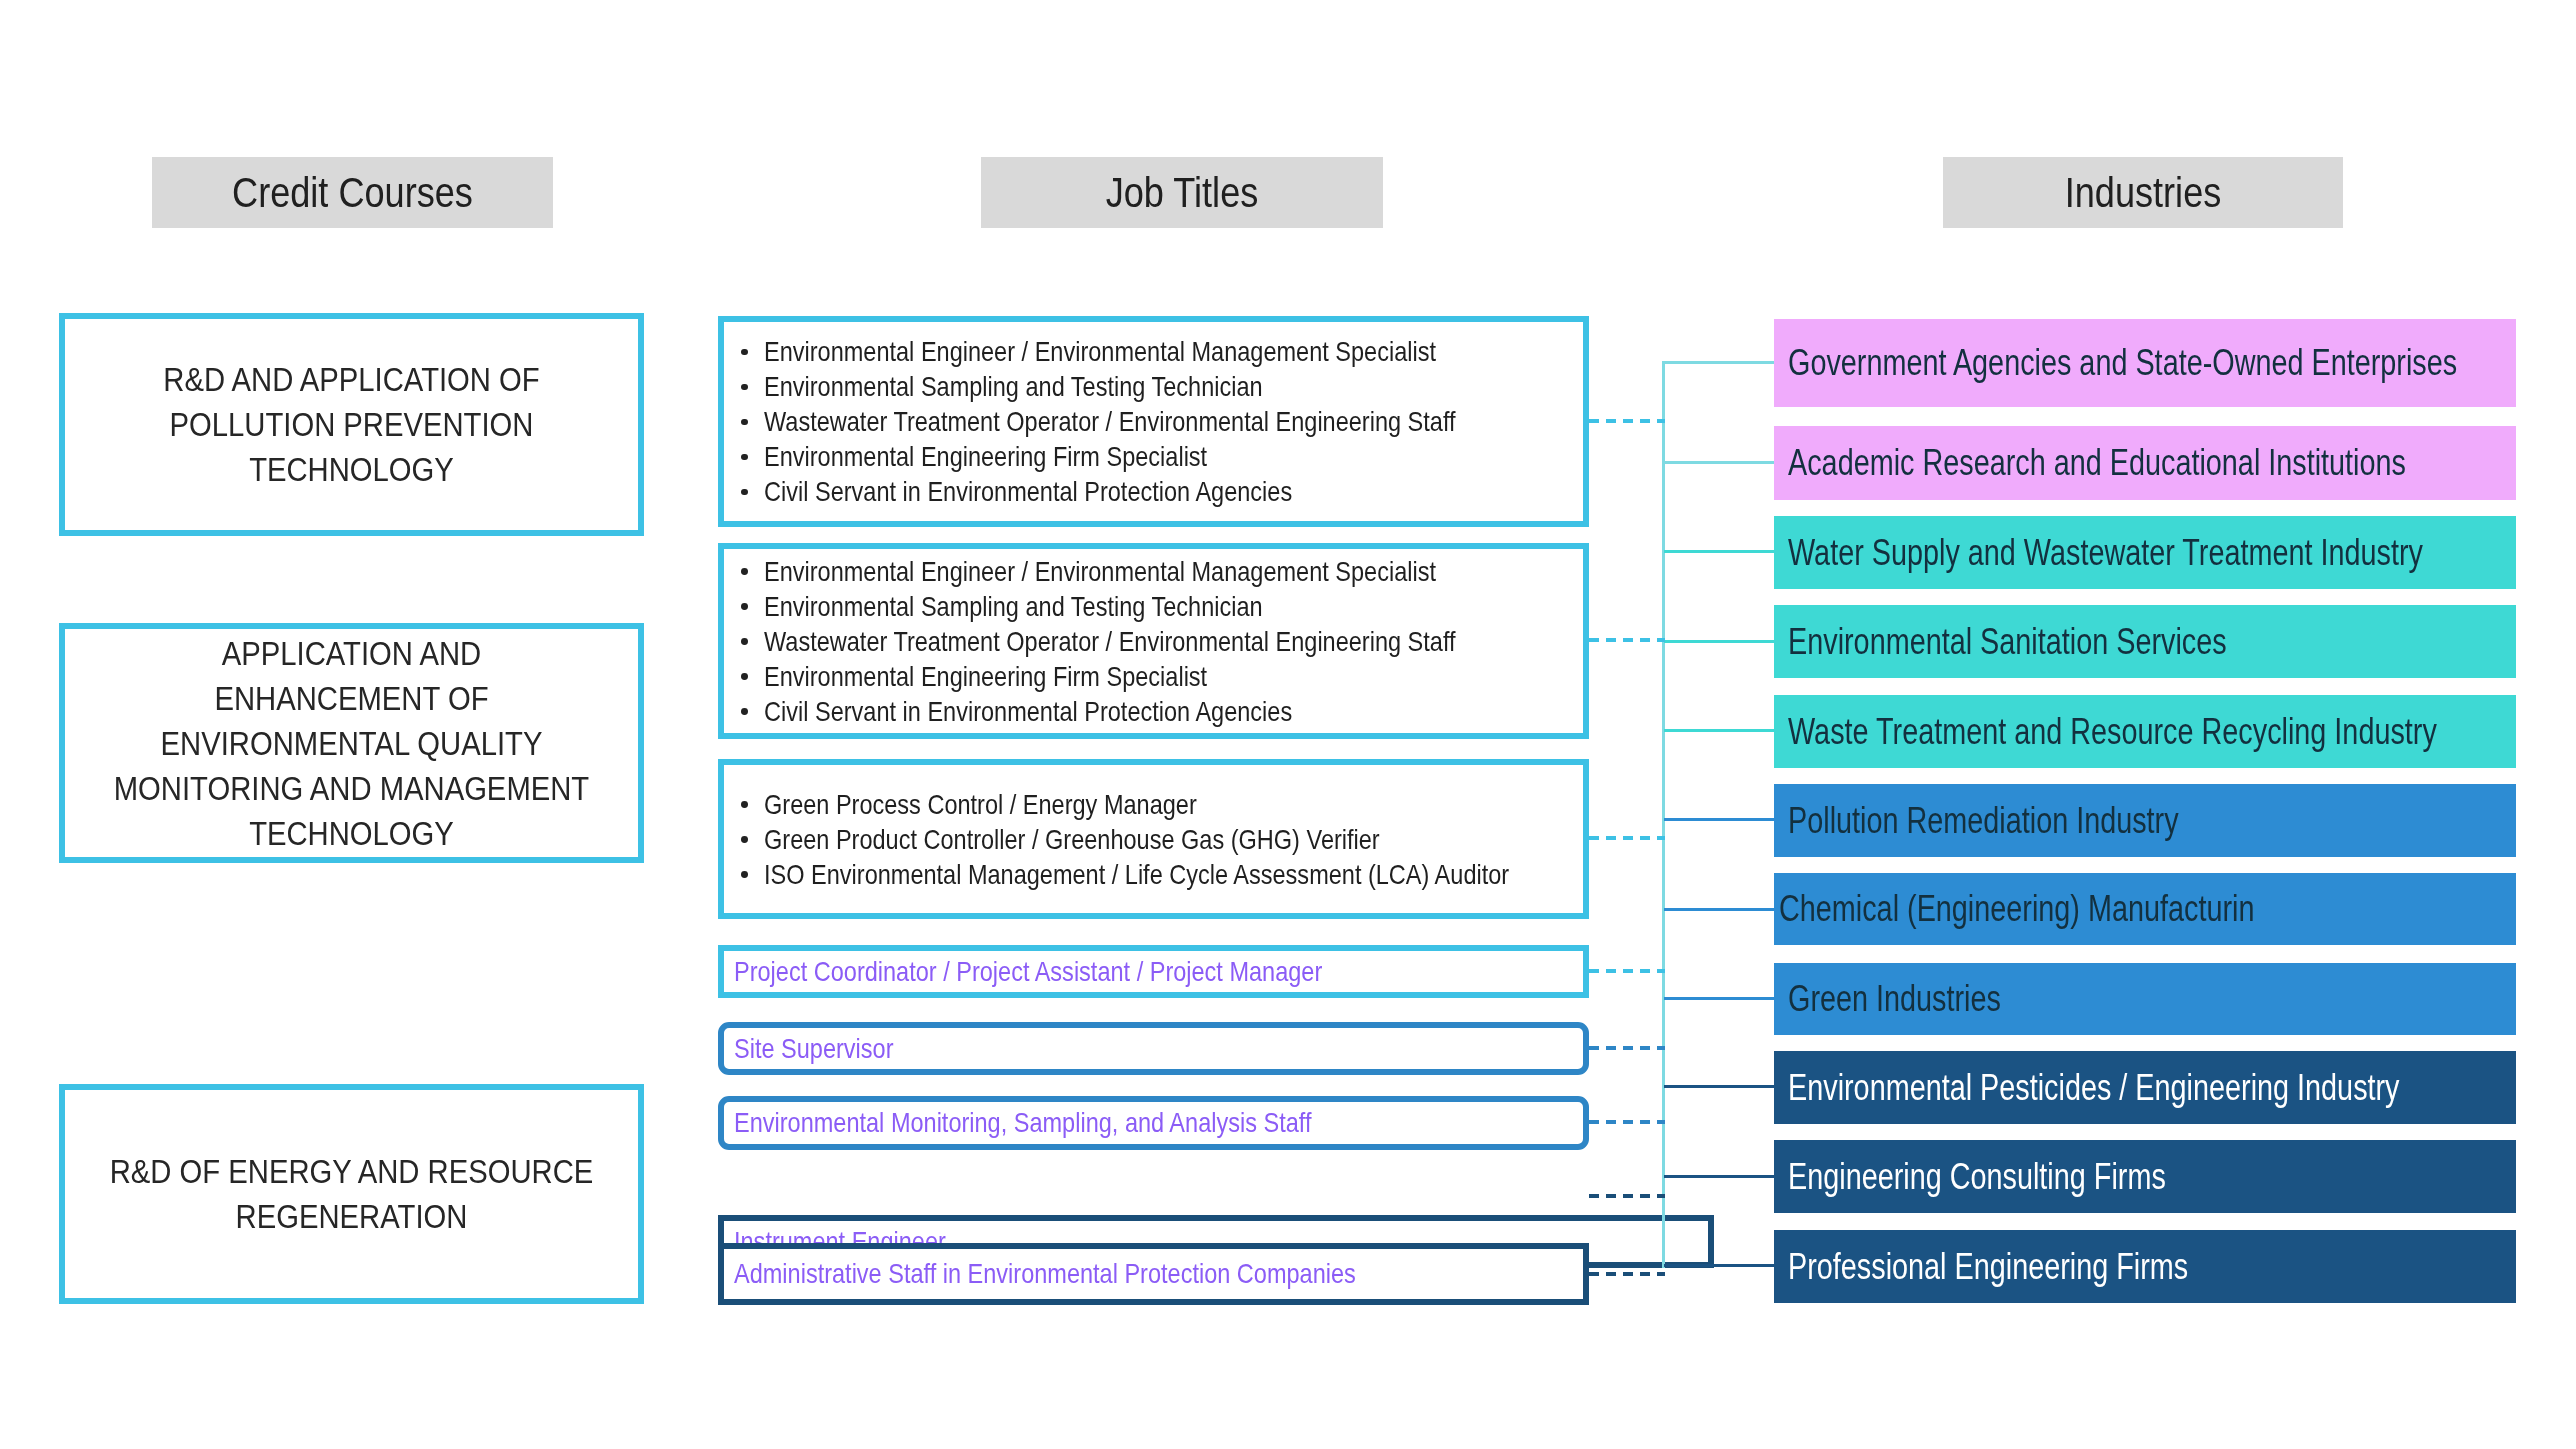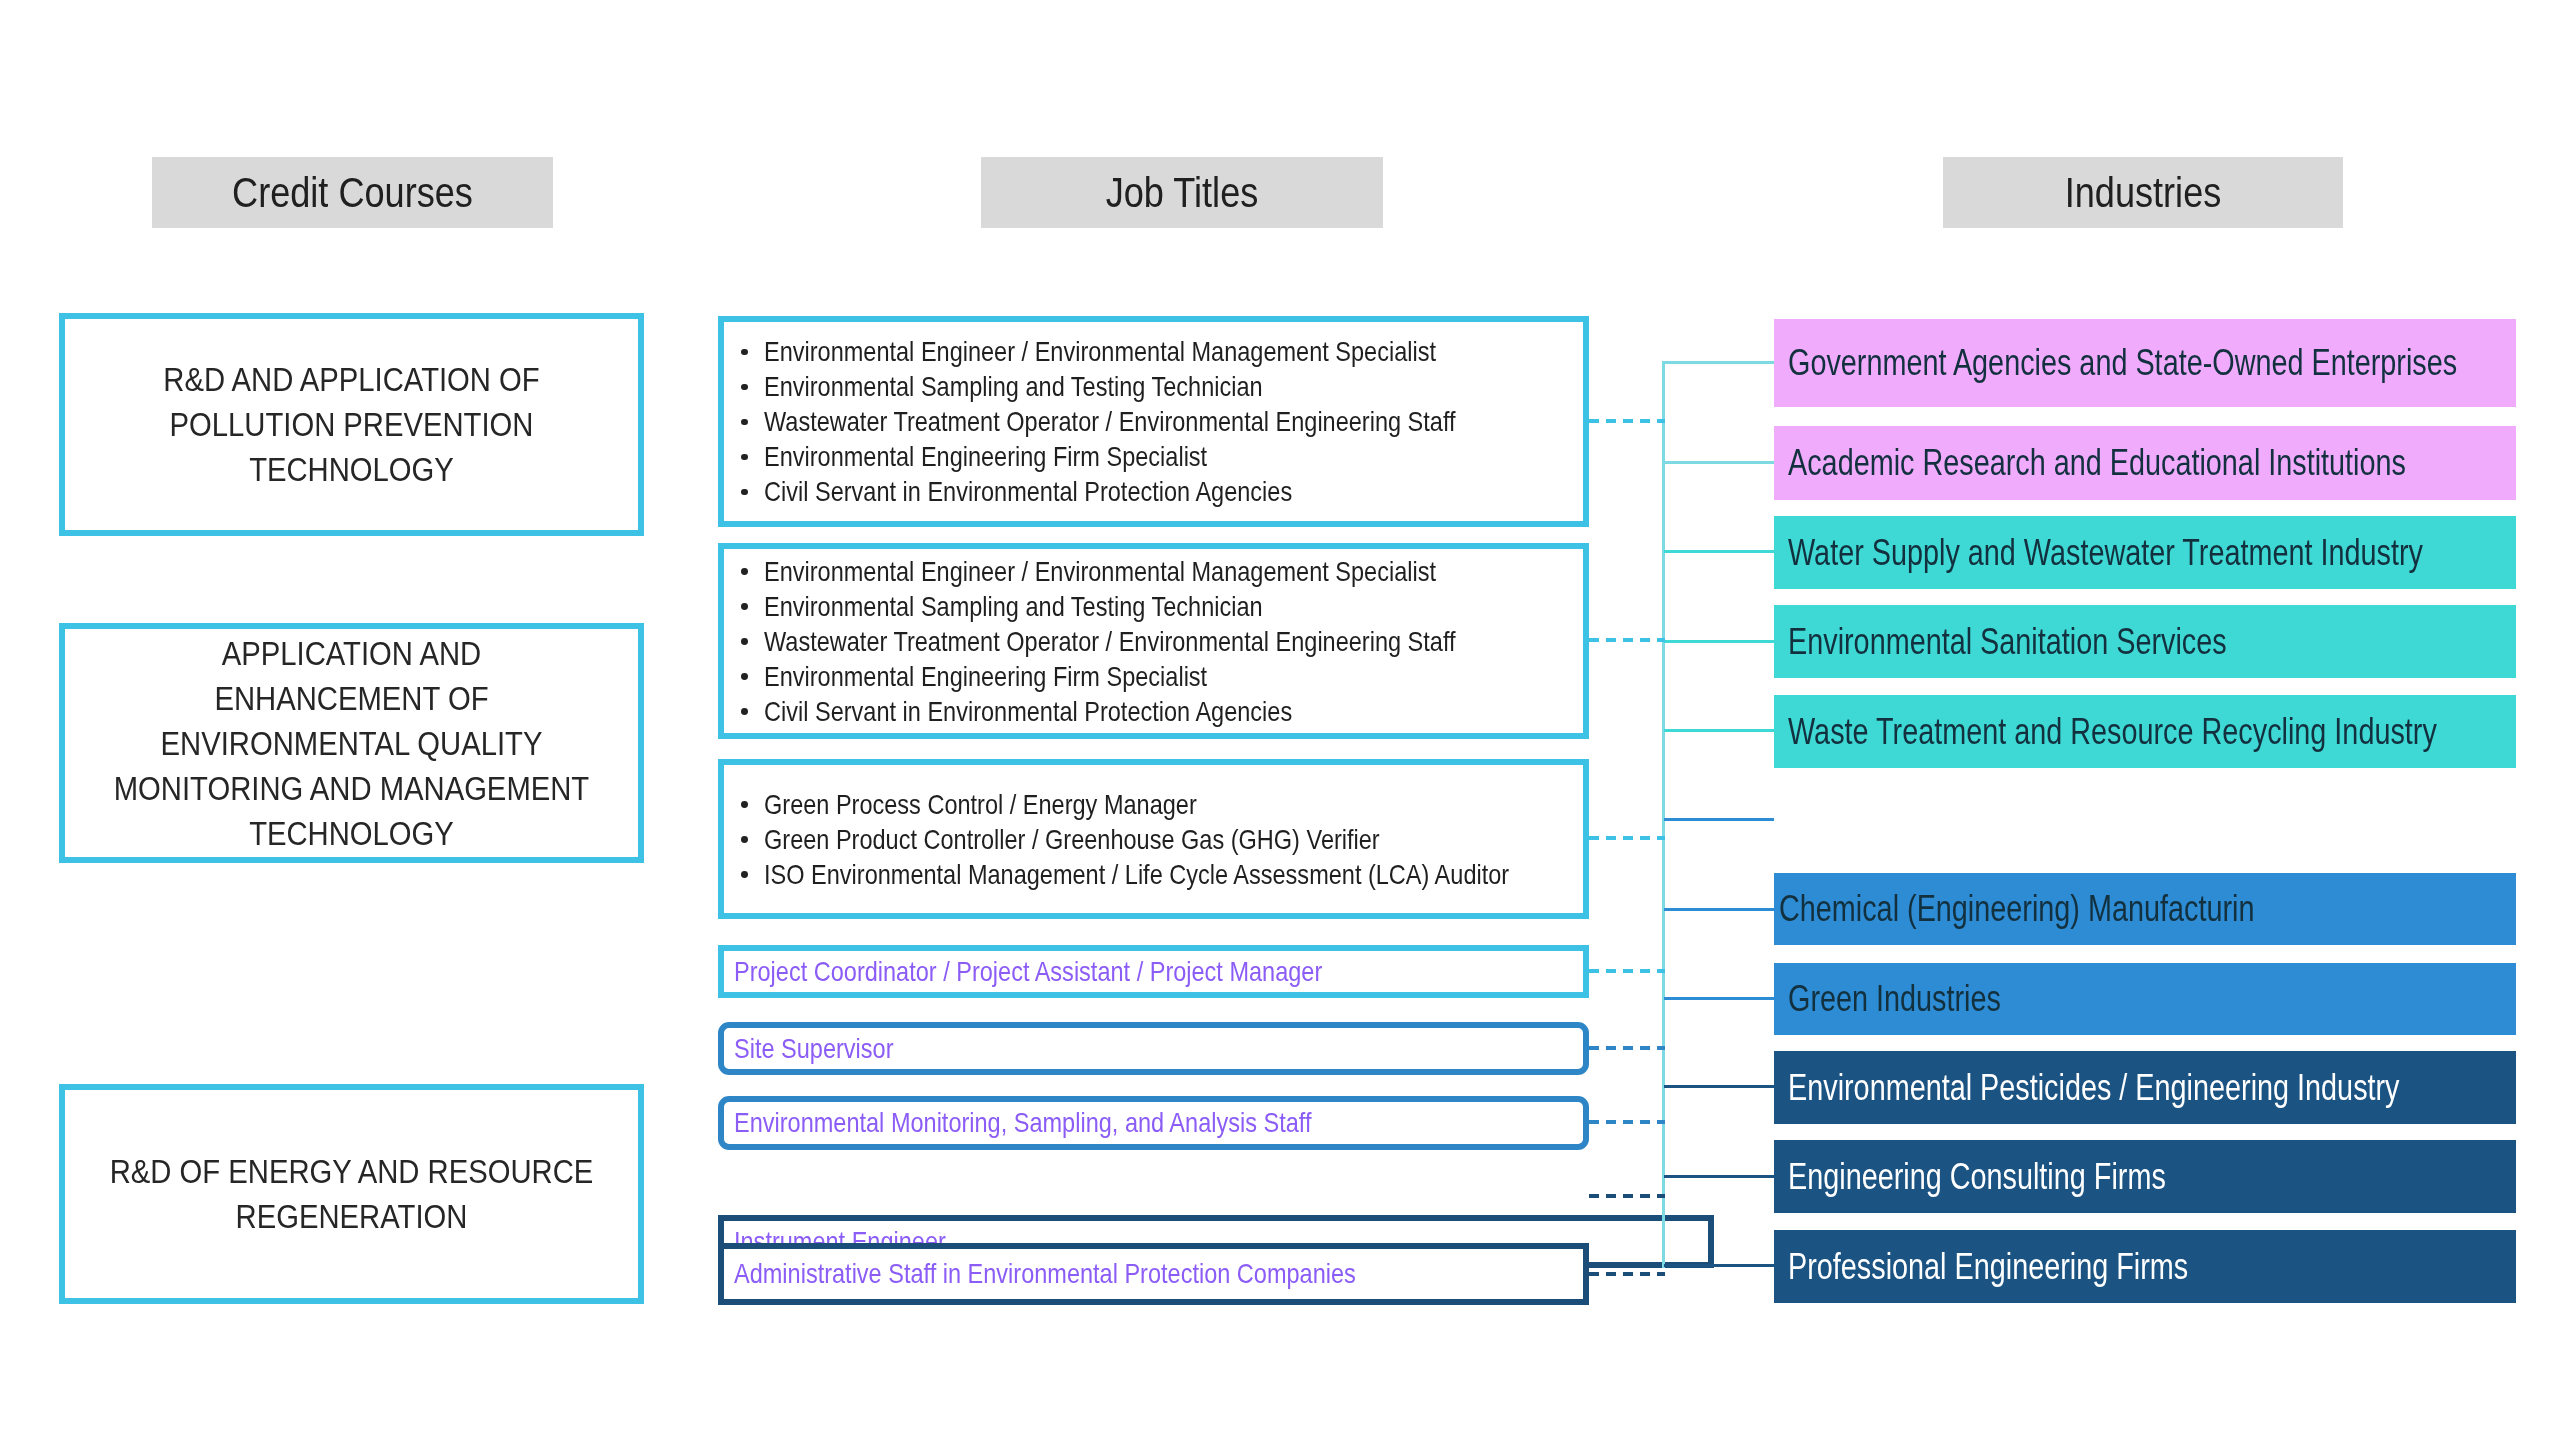--- a/index.html
+++ b/index.html
@@ -142,20 +142,23 @@
   </div>
   <div class="abs bar bar-tq" style="left:1774px;top:516px;width:742px;height:73px;">
     <span class="sqb">Water Supply and Wastewater Treatment Industry</span>
   </div>
   <div class="abs bar bar-tq" style="left:1774px;top:605px;width:742px;height:73px;">
     <span class="sqb">Environmental Sanitation Services</span>
   </div>
   <div class="abs bar bar-tq" style="left:1774px;top:695px;width:742px;height:73px;text-align:center;">
     <span class="sqb">Waste Treatment and Resource Recycling Industry</span>
   </div>
+  <div class="abs bar bar-mb" style="left:1774px;top:784px;width:742px;height:73px;">
+    <span class="sqb">Pollution Remediation Industry</span>
+  </div>
   <div class="abs bar bar-mb" style="left:1774px;top:873px;width:742px;height:72px;padding-left:5.2px;">
     <span class="sqb">Chemical (Engineering) Manufacturin</span>
   </div>
   <div class="abs bar bar-mb" style="left:1774px;top:963px;width:742px;height:72px;">
     <span class="sqb">Green Industries</span>
   </div>
   <div class="abs bar bar-nv" style="left:1774px;top:1051px;width:742px;height:73px;">
     <span class="sqb">Environmental Pesticides / Engineering Industry</span>
   </div>
   <div class="abs bar bar-nv" style="left:1774px;top:1140px;width:742px;height:73px;">

